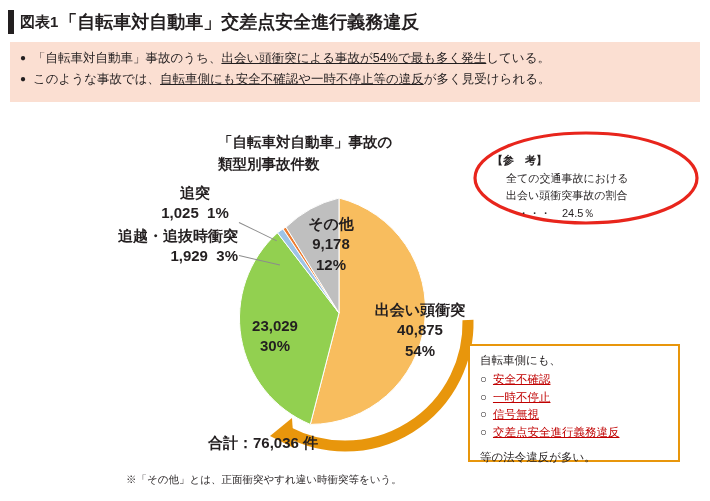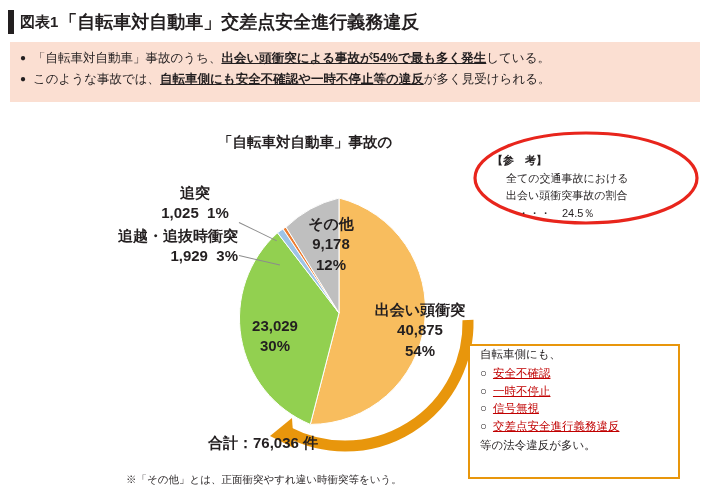--- a/index.html
+++ b/index.html
@@ -37,21 +37,21 @@
   .bullet-row {
     display: flex; align-items: flex-start;
     font-size: 12.5px; line-height: 1.45;
     margin-bottom: 3px;
   }
   .bullet-dot {
     width: 13px; flex: 0 0 13px; font-size: 10px; padding-top: 2px;
     color: #231f20;
   }
   .bullet-text { flex: 1 1 auto; }
-  .ub { text-decoration: underline; font-weight: bold; }
+  .ub { text-decoration: underline; font-weight: normal; }
 
   
   #chart-title {
     position: absolute; left: 218px; top: 132px; width: 290px;
     font-size: 14.5px; font-weight: bold; line-height: 1.5;
   }
 
   #pie-wrap {
     position: absolute; left: 222px; top: 196px; width: 234px; height: 234px;
   }
@@ -83,29 +83,29 @@
   #ref-text {
     position: absolute; left: 492px; top: 152px; width: 196px;
     font-size: 11px; line-height: 1.6;
   }
   #ref-text .ref-h { font-weight: bold; }
   #ref-text .ind { padding-left: 14px; display: block; }
   #ref-text .ind2 { padding-left: 26px; display: block; }
 
   
   #viol-box {
-    position: absolute; left: 468px; top: 344px; width: 212px; height: 135px;
+    position: absolute; left: 468px; top: 344px; width: 212px; height: 118px;
     border: 2.5px solid #e8960c; background: #ffffff;
-    padding: 0 8px 0 10px;
+    padding: 6px 8px 0 10px;
     font-size: 11.5px; line-height: 1.55;
   }
   #viol-box .head { margin-bottom: 1px; }
   #viol-box .item { color: #c00000; text-decoration: underline; margin-left: 4px; }
   #viol-box .ring { color: #231f20; text-decoration: none; margin-right: 2px; }
-  #viol-box .foot { margin-top: 1px; }
+  #viol-box .foot { margin-top: 7px; }
 
   
   #footnote {
     position: absolute; left: 126px; top: 473px; width: 460px;
     font-size: 10.5px; text-align: left;
   }
 </style>
 </head>
 <body>
 
@@ -125,20 +125,21 @@
   <div class="bullet-row">
     <span class="bullet-dot">●</span>
     <span class="bullet-text">
       <span>このような事故では、</span><span class="ub">自転車側にも安全不確認や一時不停止等の違反</span><span>が多く見受けられる。</span>
     </span>
   </div>
 </div>
 
 <div id="chart-title">
   <div>「自転車対自動車」事故の</div>
+  <div>類型別事故件数</div>
 </div>
 
 <svg id="arc-arrow" viewBox="0 0 290 290">
   <path d="M 268 140 A 123 123 0 0 1 88 252" fill="none" stroke="#e8960c" stroke-width="11" stroke-linecap="butt"></path>
   <polygon points="92,238 70,256 94,268" fill="#e8960c"></polygon>
 </svg>
 
 <div id="pie-wrap">
   <svg id="pie" viewBox="0 0 234 234">
 

